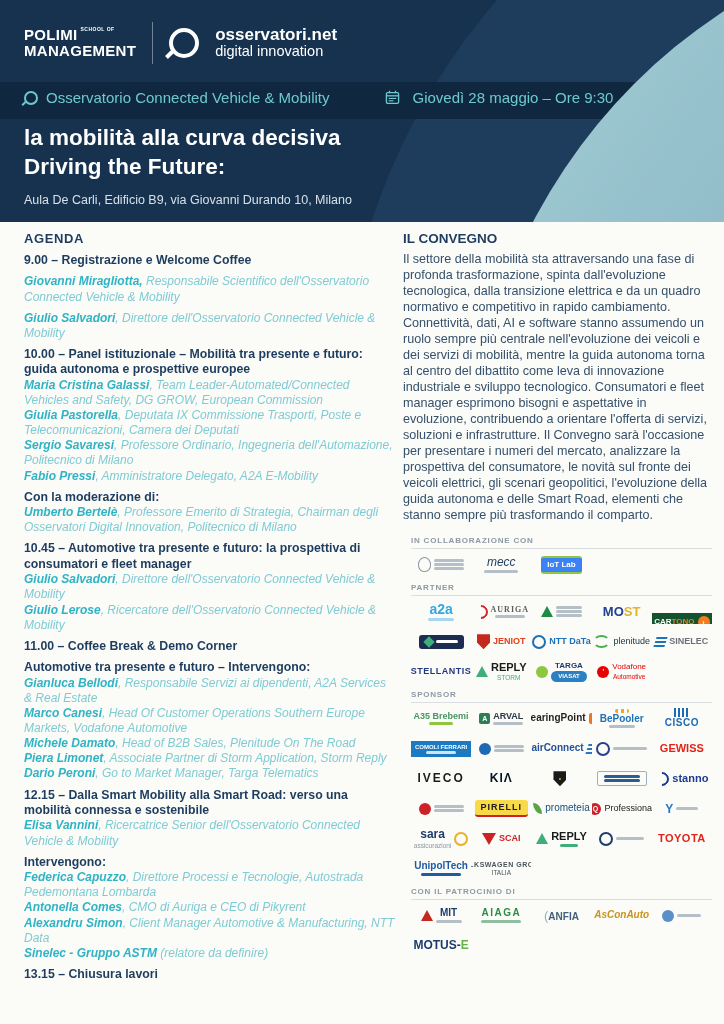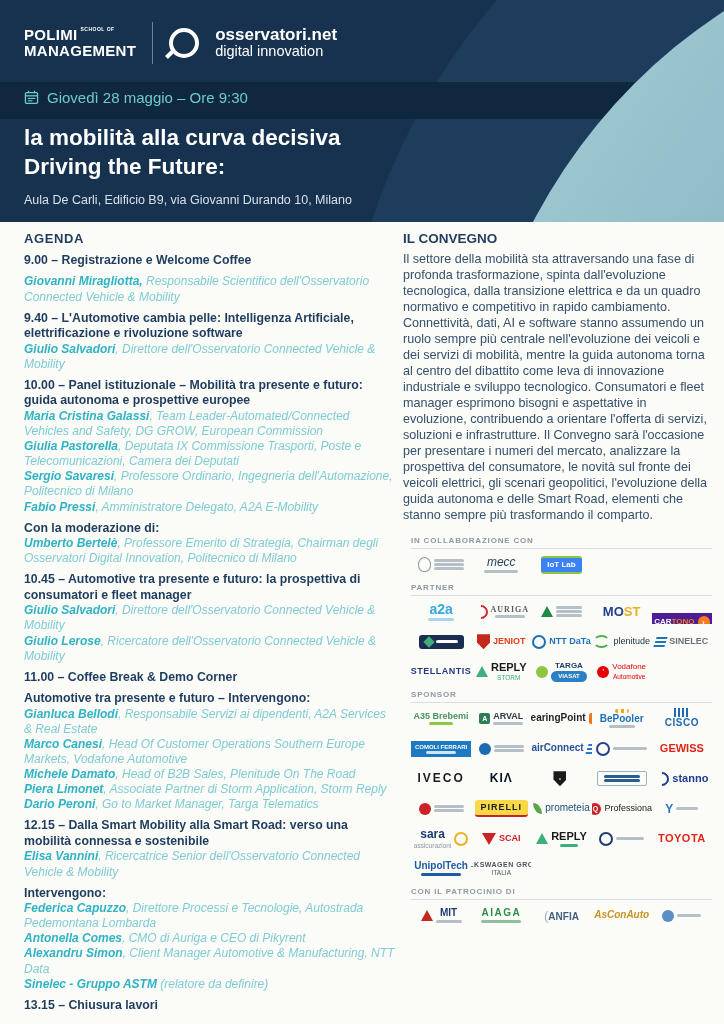--- a/index.html
+++ b/index.html
@@ -90,20 +90,24 @@
       <div class="brand-divider"></div>
       <span class="mag-big"></span>
       <div class="net-text">
         <div class="net-name">osservatori.net</div>
         <div class="net-tag">digital innovation</div>
       </div>
     </div>
 
     <div class="banner-row">
       <div class="banner-item">
+        <span class="mag-sm"></span>
+        <span>Osservatorio Connected Vehicle &amp; Mobility</span>
+      </div>
+      <div class="banner-item">
         <svg width="15" height="15" viewBox="0 0 16 16">
           <rect x="1.5" y="2.8" width="13" height="11.5" rx="1.5" fill="none" stroke="#6ec9cf" stroke-width="1.4"></rect>
           <line x1="1.5" y1="6.2" x2="14.5" y2="6.2" stroke="#6ec9cf" stroke-width="1.4"></line>
           <line x1="4.8" y1="0.8" x2="4.8" y2="3.4" stroke="#6ec9cf" stroke-width="1.4"></line>
           <line x1="11.2" y1="0.8" x2="11.2" y2="3.4" stroke="#6ec9cf" stroke-width="1.4"></line>
           <line x1="4" y1="9" x2="12" y2="9" stroke="#6ec9cf" stroke-width="1.2"></line>
           <line x1="4" y1="11.5" x2="9" y2="11.5" stroke="#6ec9cf" stroke-width="1.2"></line>
         </svg>
         <span>Giovedì 28 maggio – Ore 9:30</span>
       </div>
@@ -119,21 +123,20 @@
   <div class="agenda-col">
     <div class="agenda-heading">AGENDA</div>
     <div>
         <div class="agenda-block">
           <div class="agenda-title">9.00 – Registrazione e Welcome Coffee</div>
         </div>
         <div class="agenda-block">
           <div class="speaker"><span class="spk-n">Giovanni Miragliotta,</span><span class="spk-r"> Responsabile Scientifico dell'Osservatorio Connected Vehicle &amp; Mobility</span></div>
         </div>
         <div class="agenda-block">
-          <div class="agenda-title">9.40 – L'Automotive cambia pelle: Intelligenza Artificiale, elettrificazione e rivoluzione software</div>
           <div class="speaker"><span class="spk-n">Giulio Salvadori</span><span class="spk-r">, Direttore dell'Osservatorio Connected Vehicle &amp; Mobility</span></div>
         </div>
         <div class="agenda-block">
           <div class="agenda-title">10.00 – Panel istituzionale – Mobilità tra presente e futuro: guida autonoma e prospettive europee</div>
           <div class="speaker"><span class="spk-n">Maria Cristina Galassi</span><span class="spk-r">, Team Leader-Automated/Connected Vehicles and Safety, DG GROW, European Commission</span></div>
           <div class="speaker"><span class="spk-n">Giulia Pastorella</span><span class="spk-r">, Deputata IX Commissione Trasporti, Poste e Telecomunicazioni, Camera dei Deputati</span></div>
           <div class="speaker"><span class="spk-n">Sergio Savaresi</span><span class="spk-r">, Professore Ordinario, Ingegneria dell'Automazione, Politecnico di Milano</span></div>
           <div class="speaker"><span class="spk-n">Fabio Pressi</span><span class="spk-r">, Amministratore Delegato, A2A E-Mobility</span></div>
         </div>
         <div class="agenda-block">
@@ -251,21 +254,21 @@
               <div class="logo-inner">
                 <div class="logo-stack">
                   <div class="logo-line">
                     <span style="color: rgb(32, 65, 143); font-size: 13px; font-weight: bold;">MO</span>
                     <span style="color: rgb(227, 180, 39); font-size: 13px; font-weight: bold;">ST</span>
                   </div>
                 </div>
               </div>
             </div>
             <div class="logo-cell">
-              <div class="logo-inner logo-box" style="background: #4c1d95; margin-top: 21px;">
+              <div class="logo-inner logo-box" style="background: #14532d; margin-top: 21px;">
                 <div class="logo-stack">
                   <div class="logo-line">
                     <span style="color: rgb(255, 255, 255); font-size: 8px; font-weight: bold;">CAR</span>
                     <span style="color: rgb(244, 123, 32); font-size: 8px; font-weight: bold;">TONO</span>
                   </div>
                 </div>
                 <span class="ic ic-circle" style="color: rgb(244, 123, 32);">
                   <span class="ic-g" style="color: rgb(255, 255, 255);">›</span>
                 </span>
               </div>
@@ -691,17 +694,29 @@
             </div>
             <div class="logo-cell">
               <div class="logo-inner">
                 <span class="ic ic-circle" style="color: rgb(91, 143, 201);"></span>
                 <div class="logo-stack">
                   <div class="ph-bar" style="width: 24px;"></div>
                 </div>
               </div>
             </div>
           </div>
+          <div class="logo-row">
+            <div class="logo-cell">
+              <div class="logo-inner">
+                <div class="logo-stack">
+                  <div class="logo-line">
+                    <span style="color: rgb(29, 60, 110); font-size: 12px; font-weight: bold;">MOTUS-</span>
+                    <span style="color: rgb(98, 180, 69); font-size: 12px; font-weight: bold;">E</span>
+                  </div>
+                </div>
+              </div>
+            </div>
+          </div>
         </section>
       </div>
   </div>
 
 </div>
 
 </body></html>

